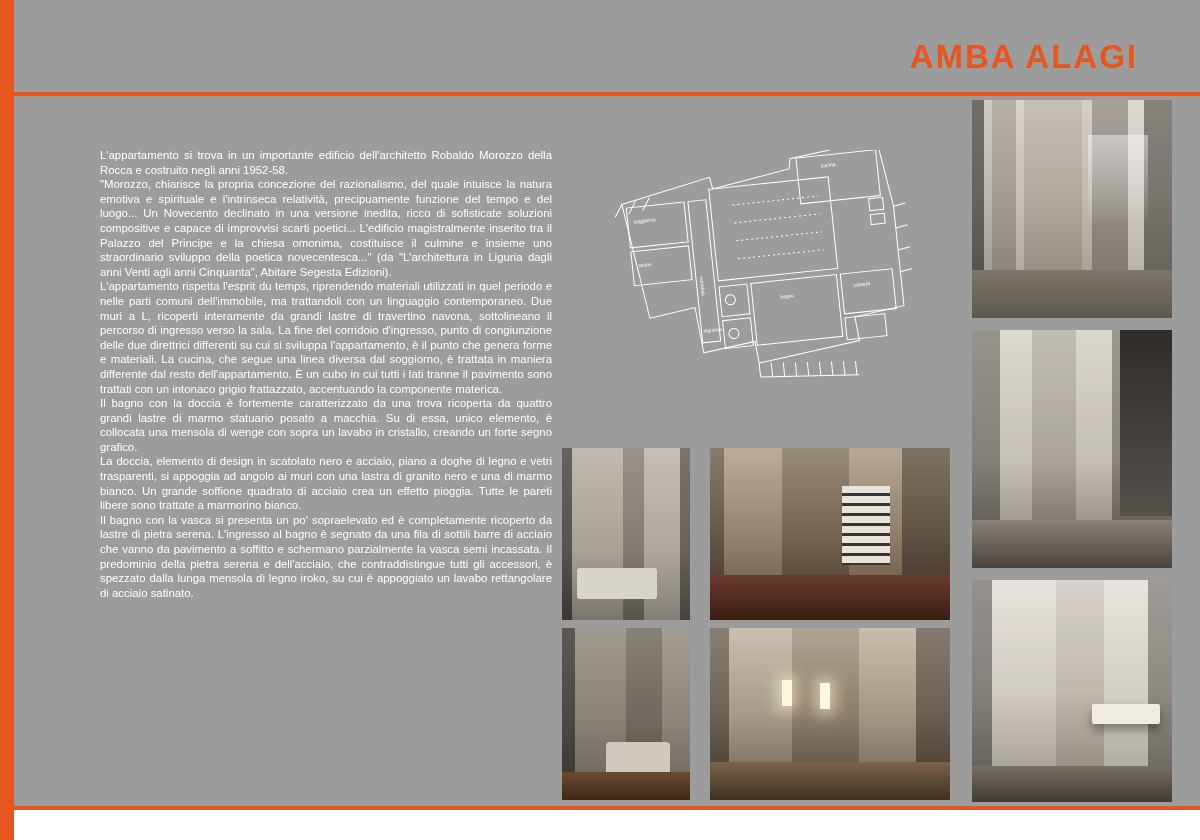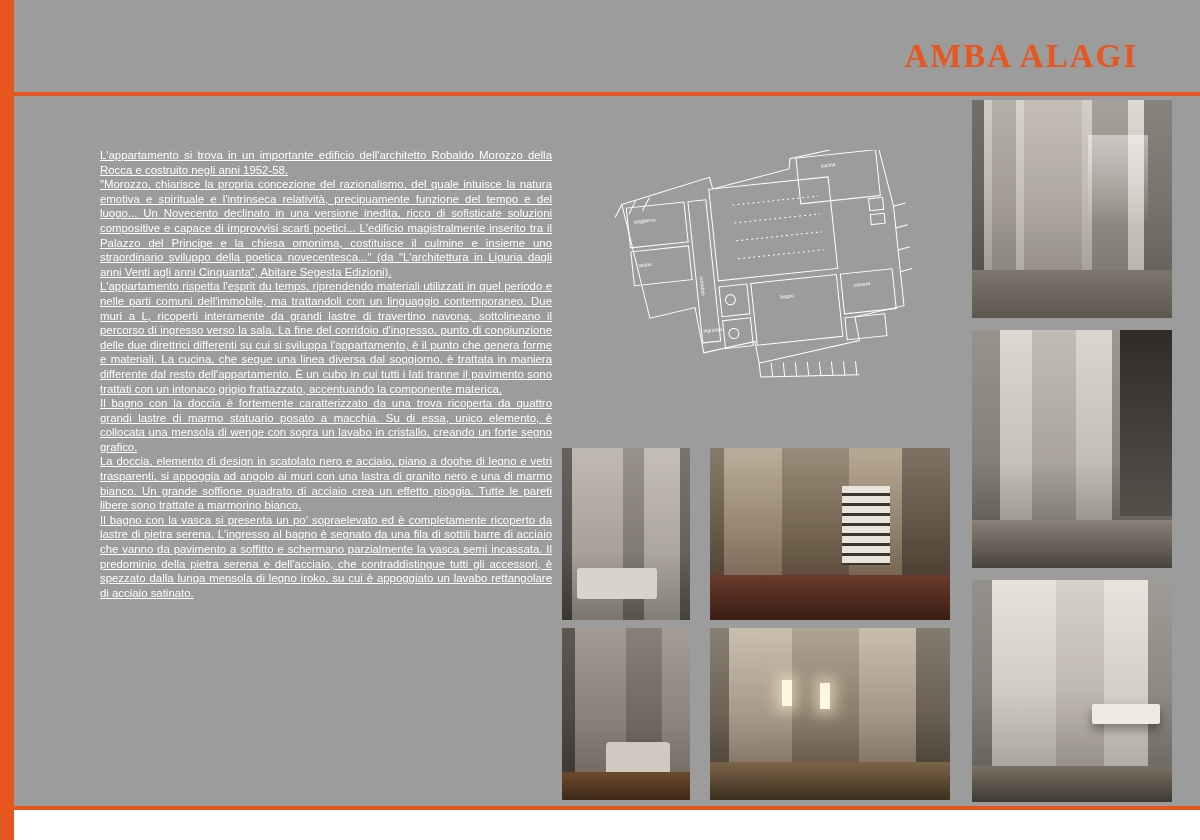--- a/index.html
+++ b/index.html
@@ -45,21 +45,21 @@
     background: #9c9c9c;
   }
   .title {
     position: absolute;
     right: 62px;
     top: 38px;
     color: #e8561f;
     font-size: 33px;
     font-weight: bold;
     letter-spacing: 2px;
-    font-family: Liberation Serif, serif;
+    font-family: Liberation Sans, sans-serif;
   }
   .hrule {
     position: absolute;
     left: 14px;
     top: 92px;
     width: 1186px;
     height: 4px;
     background: #e8561f;
   }
   .bottom-rule {
@@ -85,21 +85,20 @@
     top: 148px;
     width: 452px;
     color: #ffffff;
     font-size: 11.4px;
     line-height: 14.6px;
     text-align: justify;
     font-family: "Liberation Sans", sans-serif;
   }
   .text-col p {
     margin: 0 0 0 0;
-    text-decoration: underline;
   }
   
   .plan {
     position: absolute;
     left: 600px;
     top: 150px;
     width: 330px;
     height: 250px;
   }
   .plan svg { display:block; }

